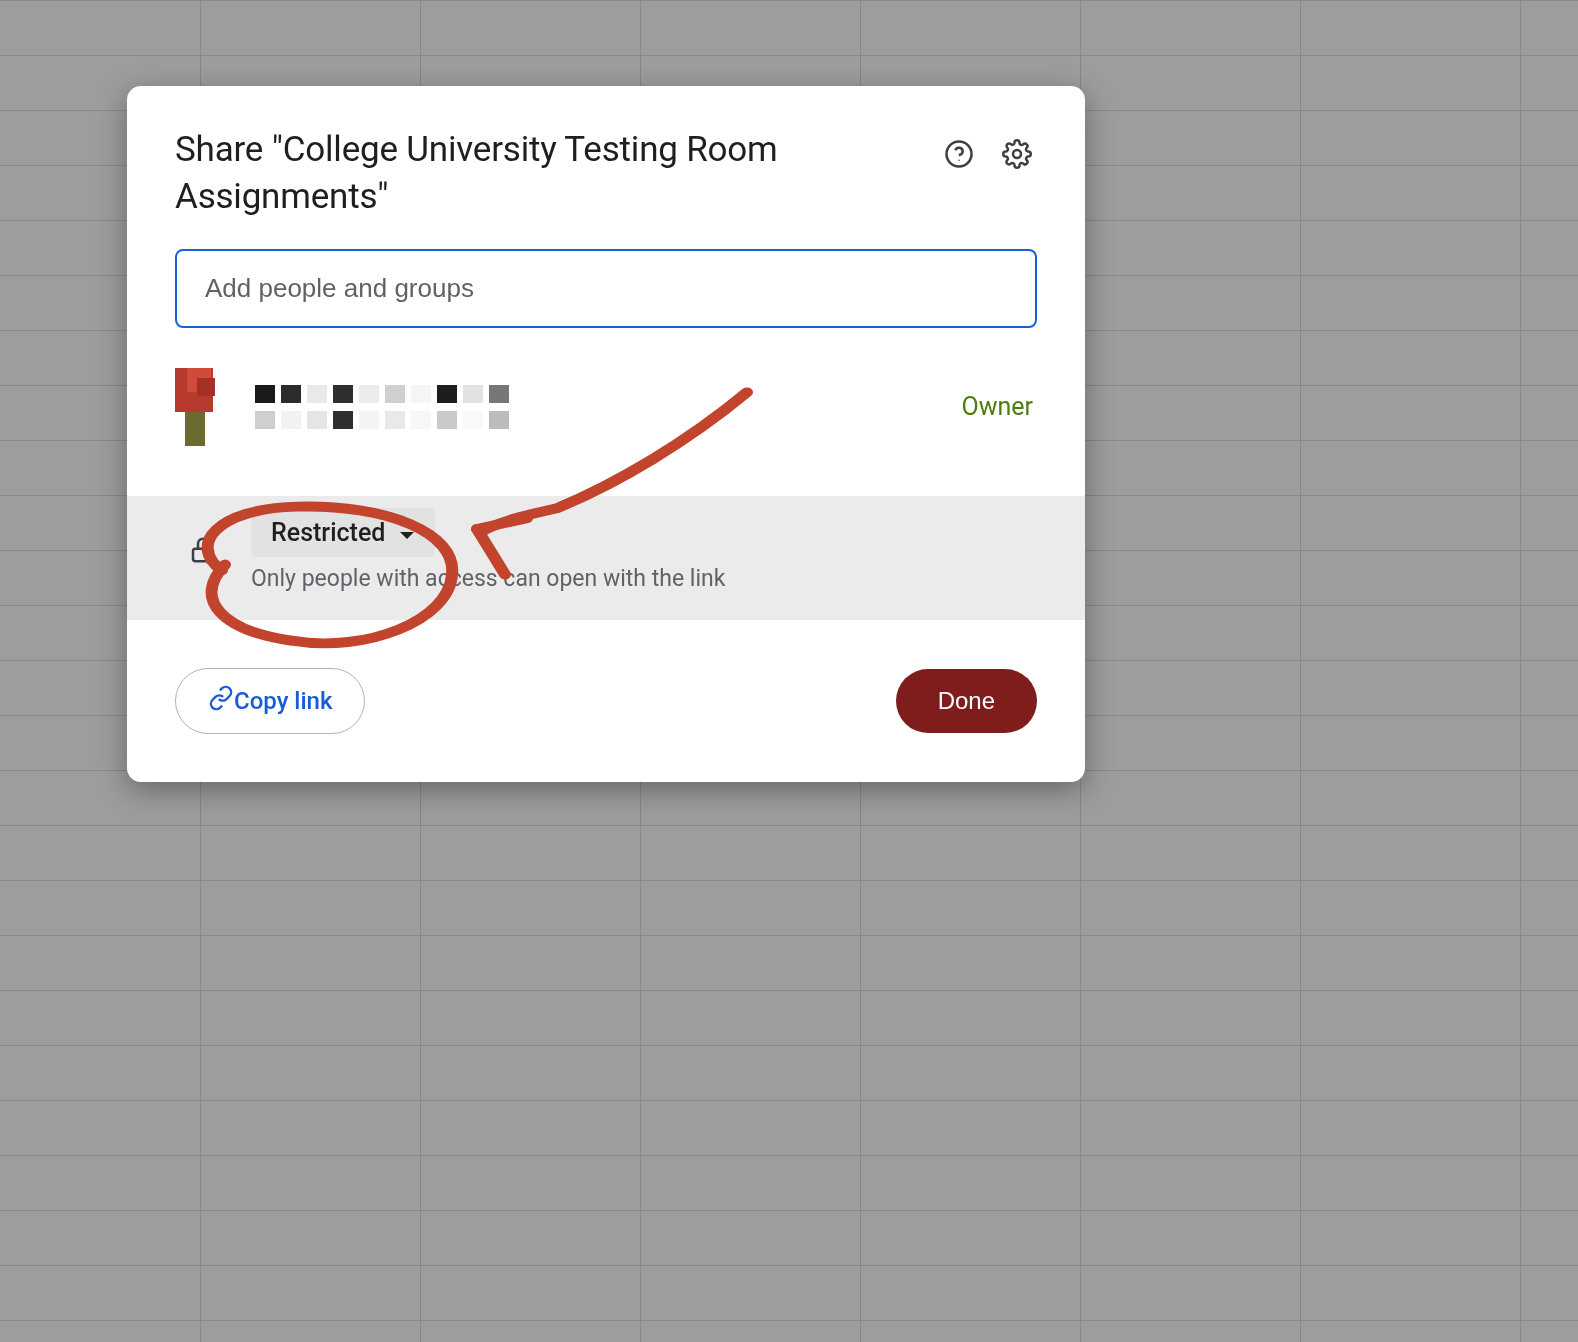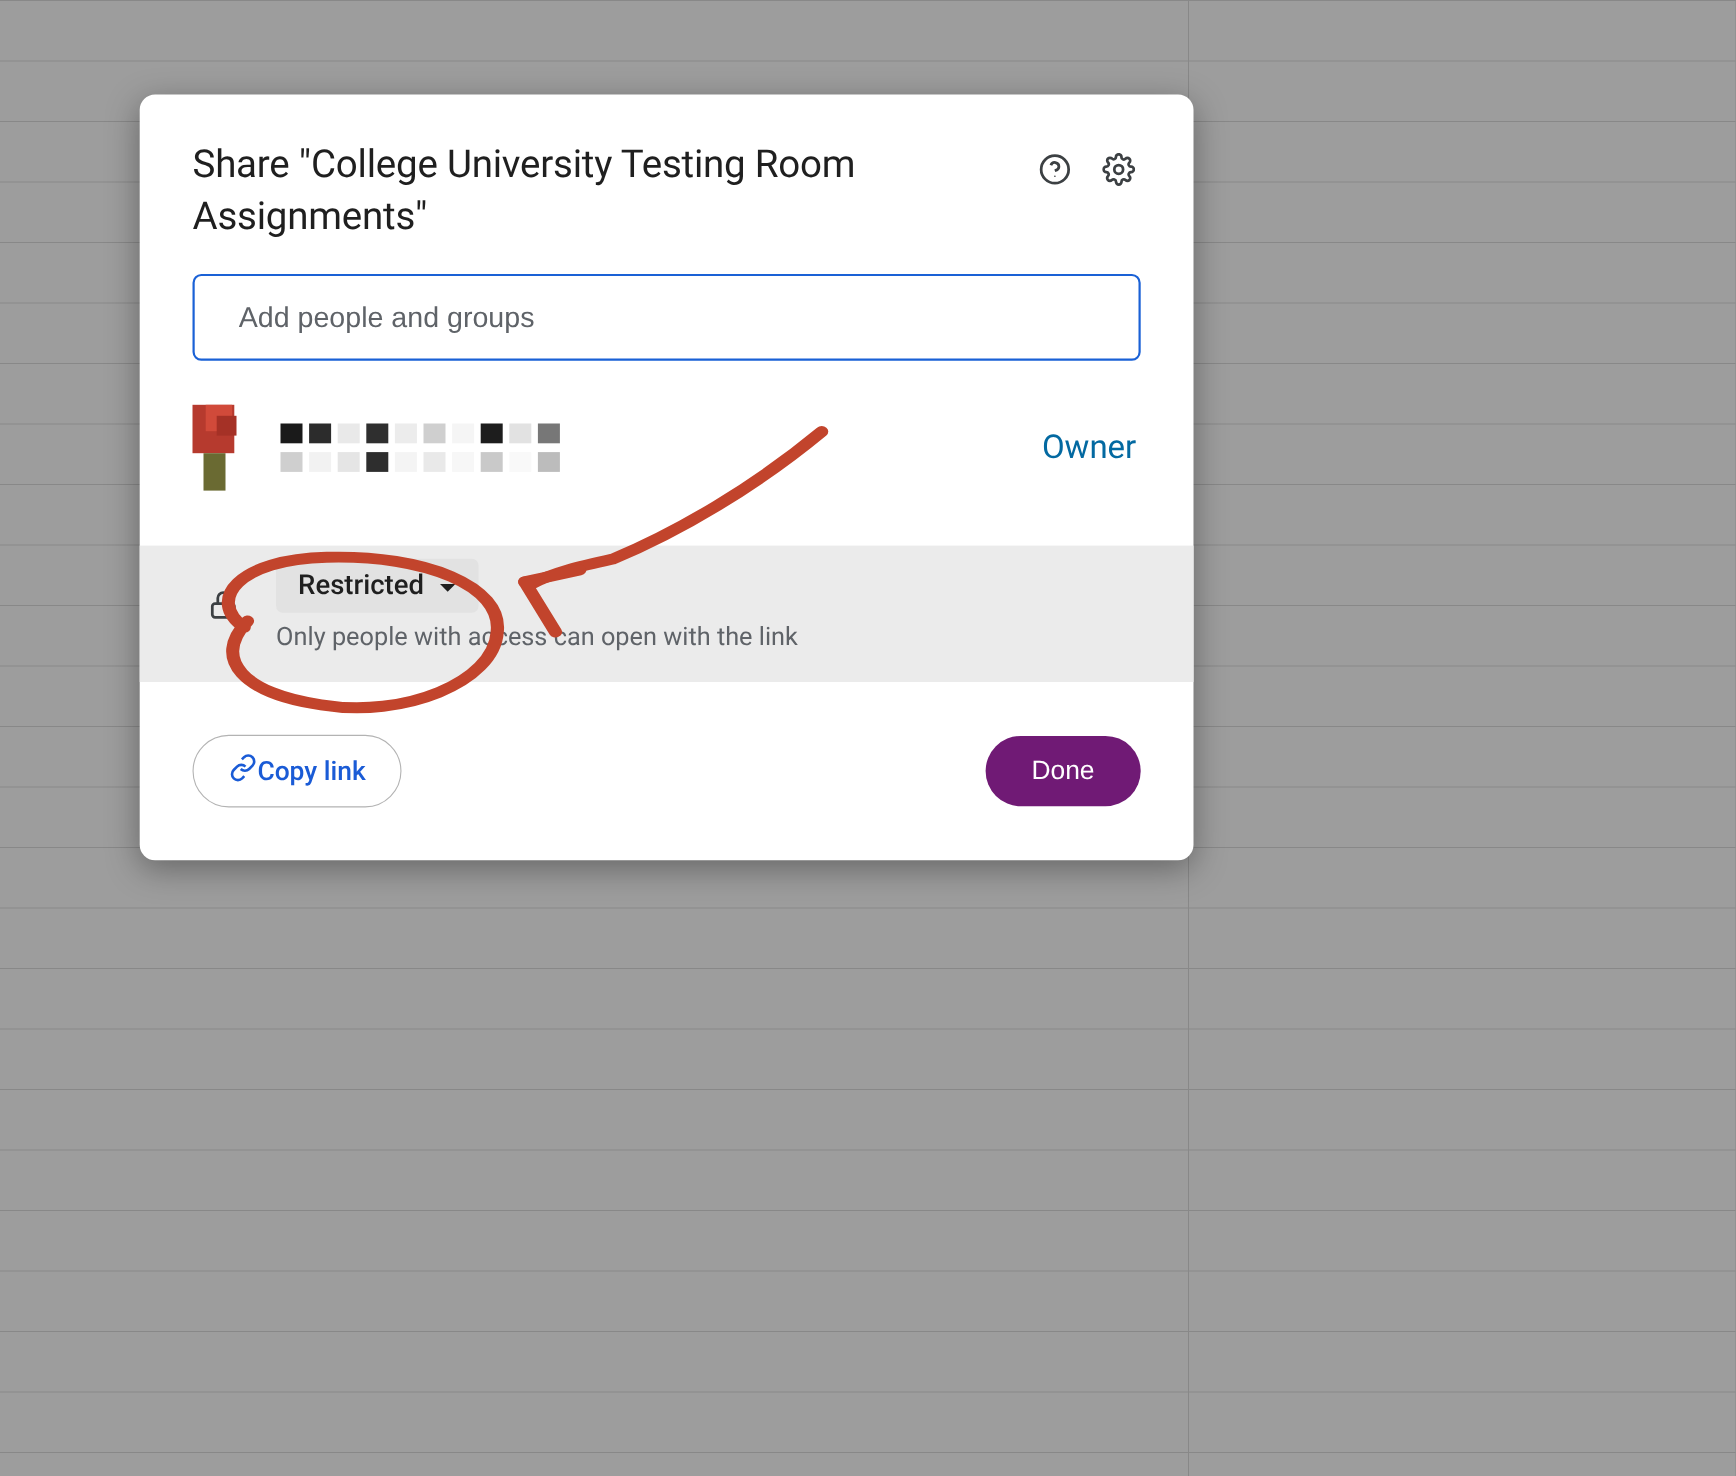--- a/index.html
+++ b/index.html
@@ -57,21 +57,21 @@
     .icon-btn {
       width: 40px; height: 40px;
       display: flex; align-items: center; justify-content: center;
       border-radius: 50%;
       cursor: pointer;
       color: #3c4043;
     }
     .input-wrap {
       border: 2px solid #1a61d6;
       border-radius: 8px;
-      padding: 22px 40px;
+      padding: 22px 28px;
       margin-bottom: 34px;
     }
     .input {
       border: none;
       outline: none;
       width: 100%;
       font-size: 26px;
       color: #3c4043;
       background: transparent;
     }
@@ -97,22 +97,22 @@
     .avatar-ph div { position: absolute; }
     .name-col {
       flex: 1;
       display: flex;
       flex-direction: column;
       gap: 8px;
     }
     .pix-row { display: flex; gap: 6px; height: 18px; }
     .pix { height: 18px; }
     .role {
-      font-size: 30px;
-      color: #0369a1;
+      font-size: 25px;
+      color: #4d7c0f;
       padding-right: 4px;
     }
     .access-row {
       margin: 0 -48px;
       padding: 12px 48px 28px 48px;
       background: #ebebeb;
       display: flex;
       align-items: center;
       gap: 20px;
     }
@@ -153,21 +153,21 @@
       border: 1.5px solid #b3b3b3;
       border-radius: 999px;
       padding: 16px 32px;
       font-size: 24px;
       font-weight: 500;
       color: #1a5bd6;
       cursor: pointer;
       background: #fff;
     }
     .done-btn {
-      background: #701a75;
+      background: #7f1d1d;
       color: #fff;
       font-size: 24px;
       font-weight: 500;
       padding: 18px 42px;
       border-radius: 999px;
       border: none;
       cursor: pointer;
     }
     
     .annotation {

